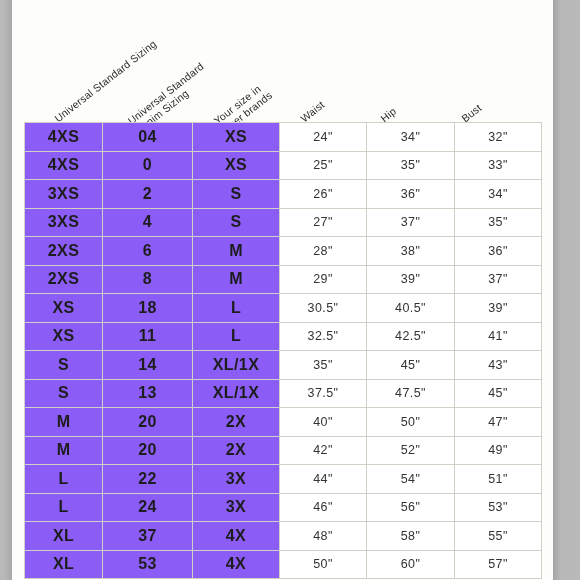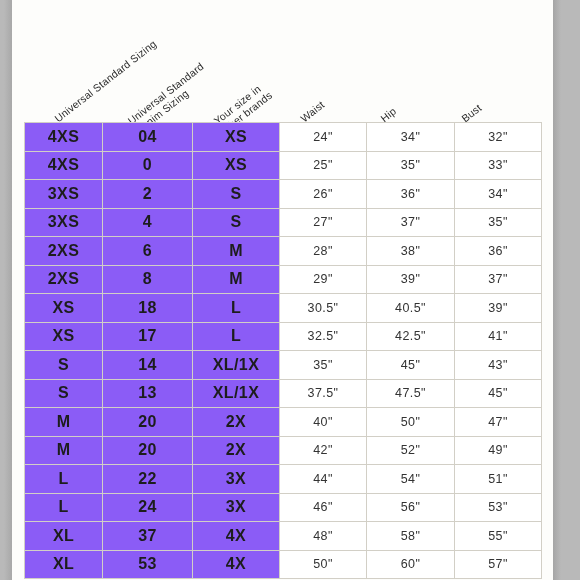--- a/index.html
+++ b/index.html
@@ -192,21 +192,21 @@
           <tr>
             <td class="c0">XS</td>
             <td class="c1">18</td>
             <td class="c2">L</td>
             <td class="c3">30.5"</td>
             <td class="c4">40.5"</td>
             <td class="c5">39"</td>
           </tr>
           <tr>
             <td class="c0">XS</td>
-            <td class="c1">17</td>
+            <td class="c1">11</td>
             <td class="c2">L</td>
             <td class="c3">32.5"</td>
             <td class="c4">42.5"</td>
             <td class="c5">41"</td>
           </tr>
           <tr>
             <td class="c0">S</td>
             <td class="c1">14</td>
             <td class="c2">XL/1X</td>
             <td class="c3">35"</td>

